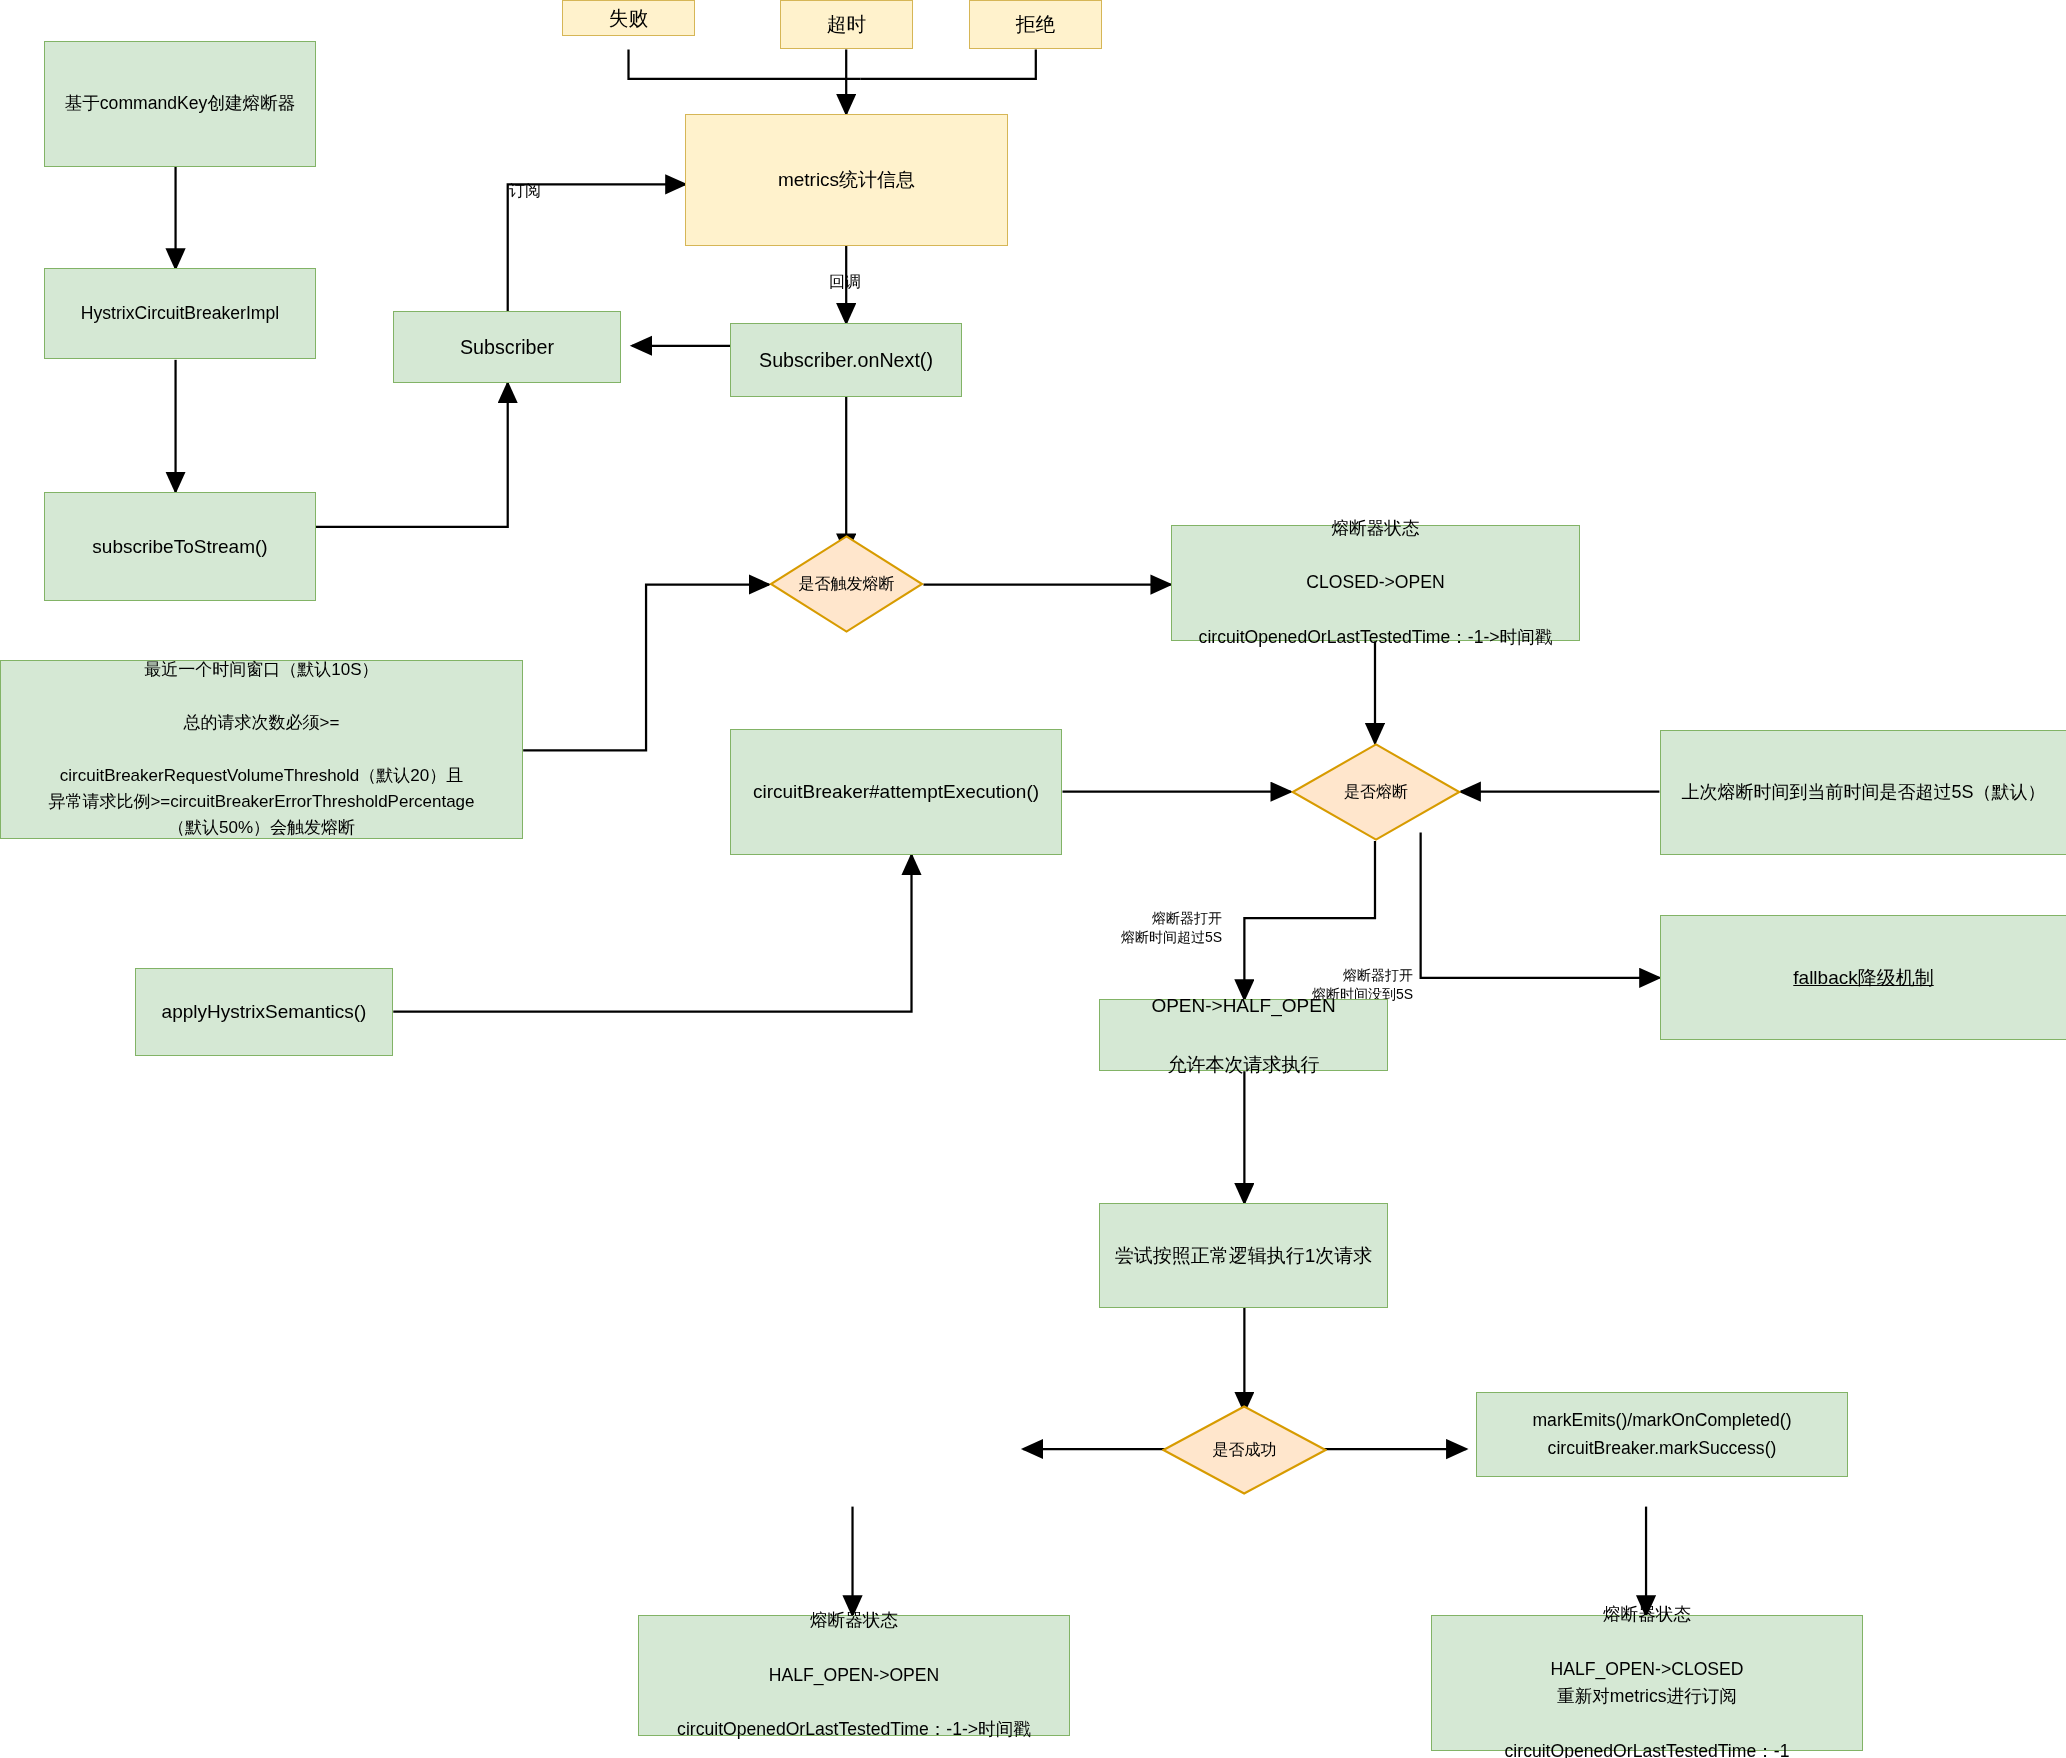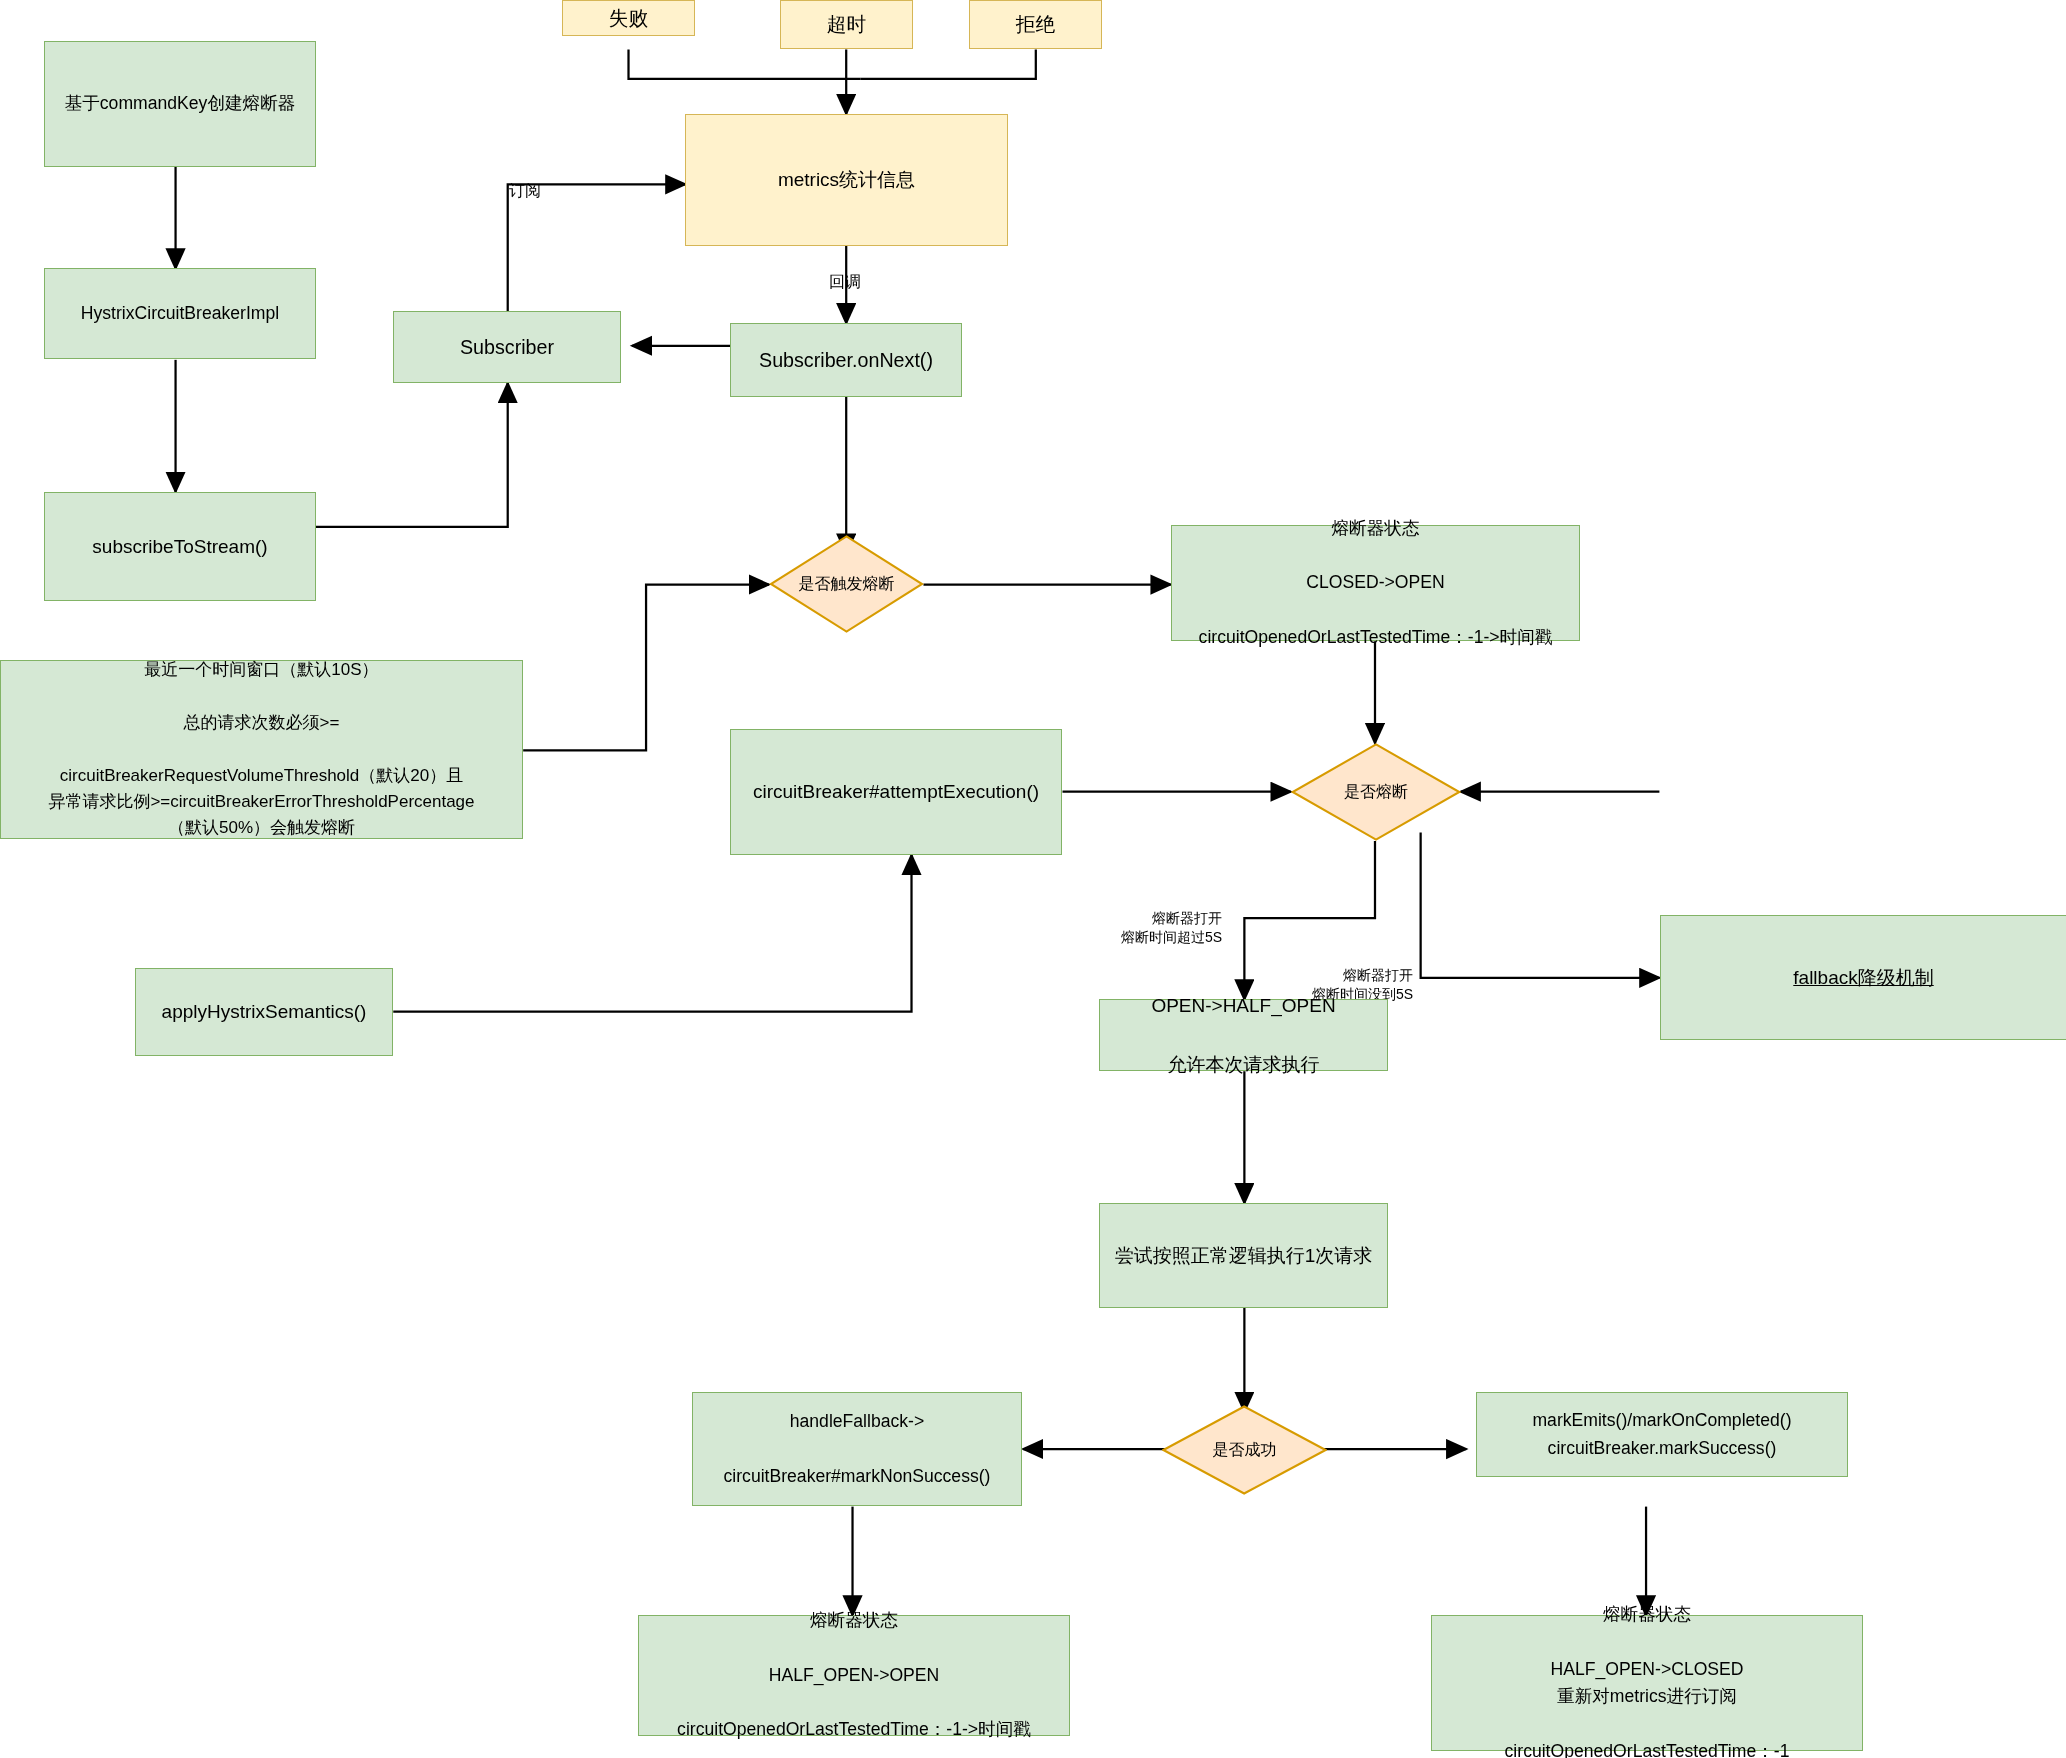--- a/index.html
+++ b/index.html
@@ -189,39 +189,37 @@
 
   <div class="node green" style="left:730px; top:729px; width:332px; height:126px; font-size:19px;">circuitBreaker#attemptExecution()</div>
 
   <div class="diamond-wrap" style="left:1291px; top:743px; width:170px; height:98px;">
     <svg width="170" height="98" viewBox="0 0 242 140" xmlns="http://www.w3.org/2000/svg">
       <polygon points="121,2 240,70 121,138 2,70" fill="#ffe6cc" stroke="#d79b00" stroke-width="3"></polygon>
     </svg>
     <span class="diamond-label" style="font-size:16px;">是否熔断</span>
   </div>
 
+  <div class="node green" style="left:1660px; top:730px; width:407px; height:125px; font-size:18px;">上次熔断时间到当前时间是否超过5S（默认）</div>
 
   <div class="node green" style="left:1660px; top:915px; width:407px; height:125px; font-size:19px;text-decoration:underline;">fallback降级机制</div>
 
   <div class="node green" style="left:1099px; top:999px; width:289px; height:72px; font-size:19px;">OPEN-&gt;HALF_OPEN
 
 允许本次请求执行</div>
 
   <div class="node green" style="left:1099px; top:1203px; width:289px; height:105px; font-size:19px;">尝试按照正常逻辑执行1次请求</div>
 
   <div class="diamond-wrap" style="left:1162px; top:1405px; width:165px; height:90px;">
     <svg width="165" height="90" viewBox="0 0 235 128" xmlns="http://www.w3.org/2000/svg">
       <polygon points="117,2 233,64 117,126 2,64" fill="#ffe6cc" stroke="#d79b00" stroke-width="3"></polygon>
     </svg>
     <span class="diamond-label" style="font-size:16px;">是否成功</span>
   </div>
 
-  <div class="node green" style="left:692px; top:1392px; width:330px; height:114px; font-size:17.6px;">handleFallback-&gt;
-
-circuitBreaker#markNonSuccess()</div>
 
   <div class="node green" style="left:1468px; top:1392px; width:372px; height:85px; font-size:17.6px;margin-left:8px;">markEmits()/markOnCompleted()
 circuitBreaker.markSuccess()</div>
 
   <div class="node green" style="left:638px; top:1615px; width:432px; height:121px; font-size:17.6px;">熔断器状态
 
 HALF_OPEN-&gt;OPEN
 
 circuitOpenedOrLastTestedTime：-1-&gt;时间戳</div>
 

